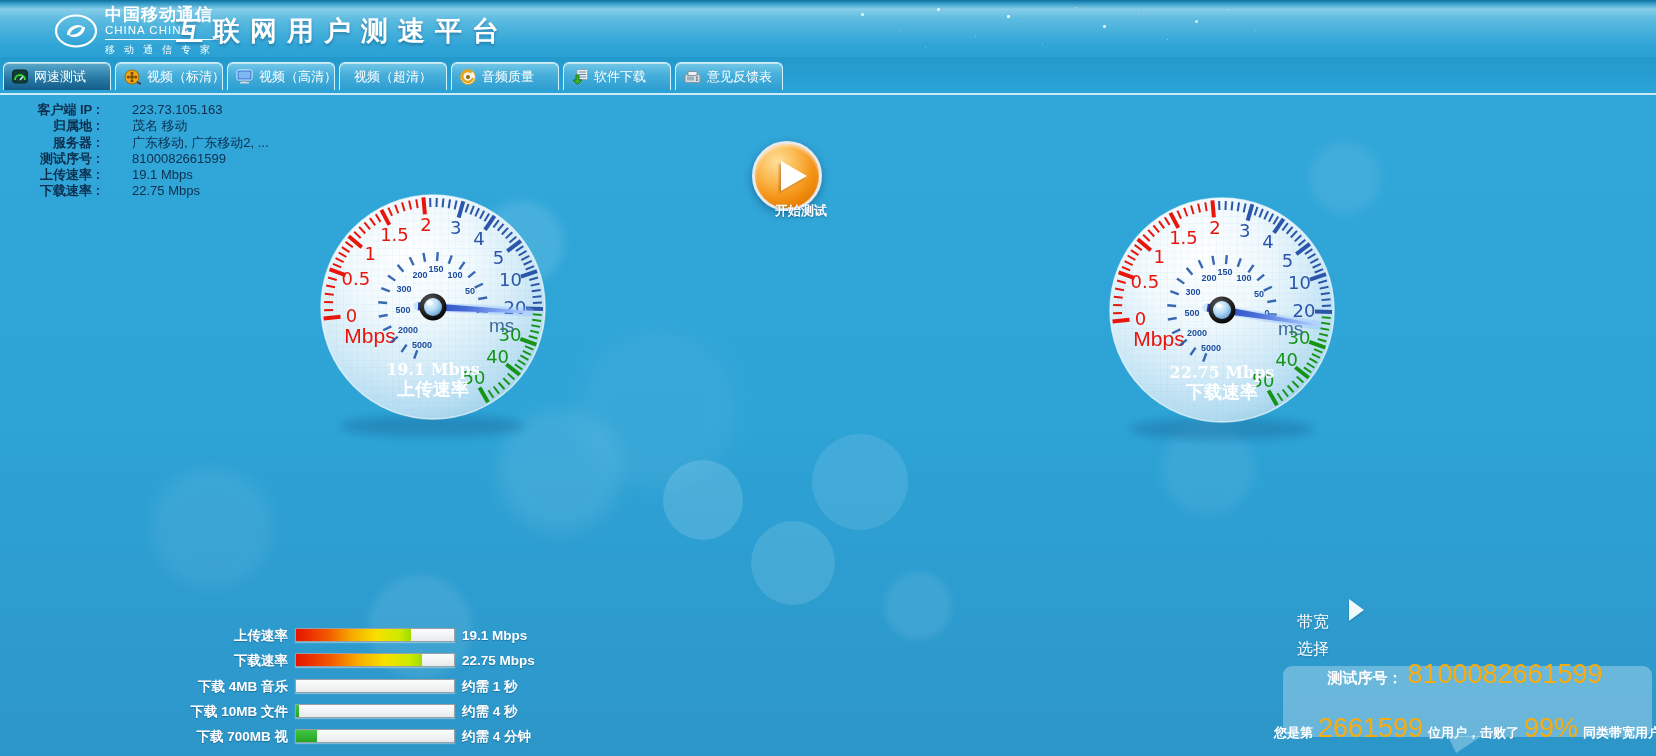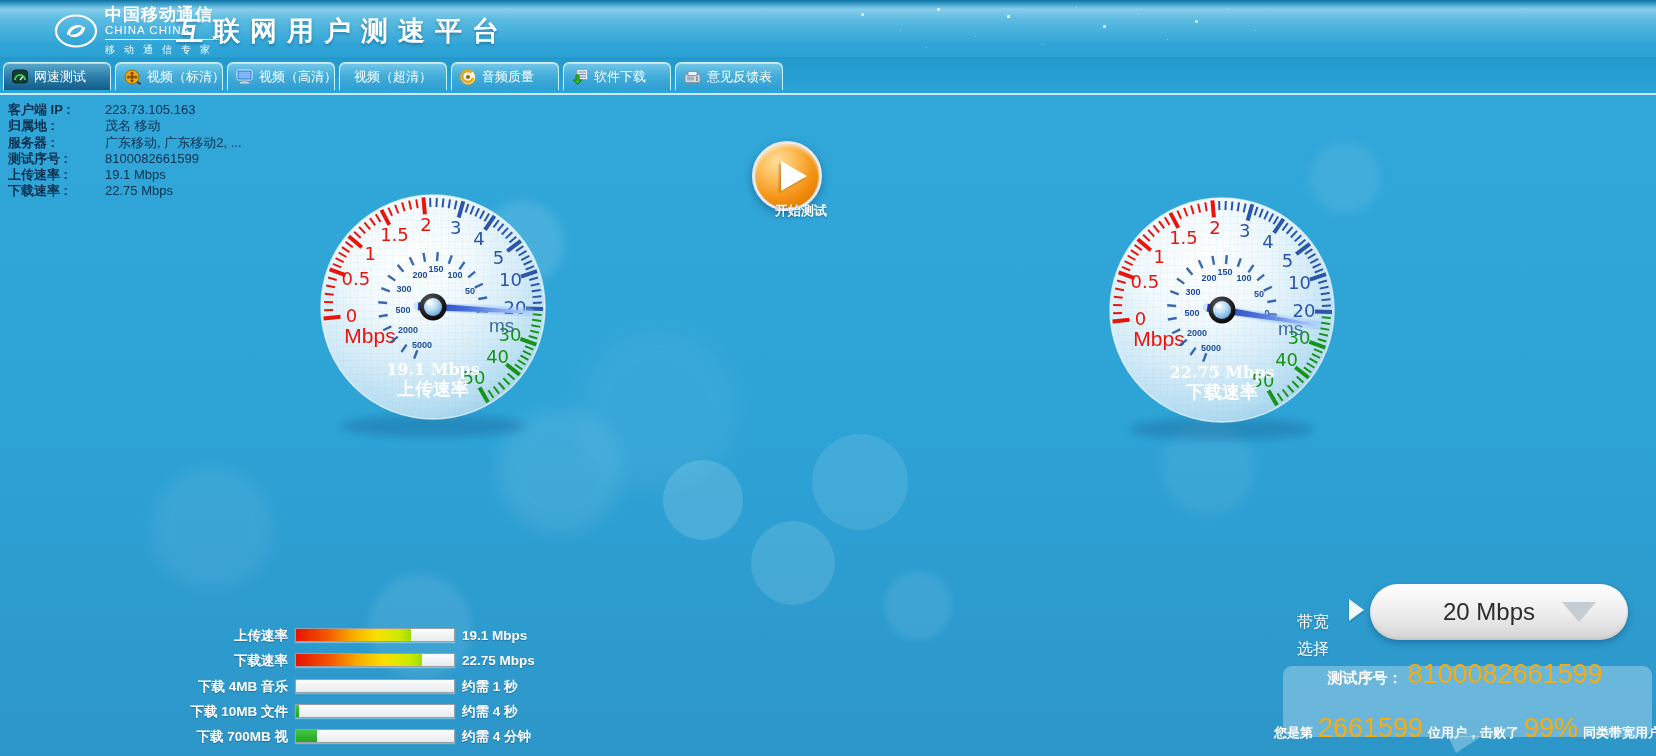--- a/index.html
+++ b/index.html
@@ -35,22 +35,22 @@
       border:1px solid #cfeff9;border-bottom:none;
       box-shadow:inset 0 1px 0 rgba(255,255,255,.55);
       display:flex;align-items:center;gap:6px;padding-left:8px;
       color:#fff;font-size:13px;font-weight:normal;cursor:pointer;white-space:nowrap;}
   .tab.active{background:linear-gradient(180deg,#5aa9cc 0%,#2a7aa6 55%,#135d8a 100%);}
   .tab.center{justify-content:center;padding-left:0;}
   .tab .ticon{display:inline-flex;flex:0 0 auto;}
   
   .info{position:absolute;left:8px;top:102px;color:#0c2f4e;font-size:13px;}
   .info-row{display:flex;line-height:16.3px;}
-  .info-label{width:92px;text-align:left;font-weight:bold;white-space:nowrap;}
-  .info-value{padding-left:5px;white-space:nowrap;}
+  .info-label{width:92px;text-align:right;font-weight:bold;white-space:nowrap;}
+  .info-value{padding-left:5px;white-space:nowrap;margin-left:27px;}
   
   .start-btn{position:absolute;left:752px;top:141px;width:70px;height:70px;border-radius:50%;
       background:radial-gradient(circle at 35% 28%,#ffdf9e 0%,#fbbc55 30%,#f49417 58%,#e57c02 80%,#d06c00 100%);
       border:3px solid #e9e9e9;cursor:pointer;
       box-shadow:0 3px 8px rgba(0,50,90,.4),inset 0 2px 3px rgba(255,255,255,.55);}
   .start-tri{position:absolute;left:26px;top:17px;width:0;height:0;
       border-left:26px solid #fff;border-top:15px solid transparent;border-bottom:15px solid transparent;
       filter:drop-shadow(-2px 2px 1px rgba(150,70,0,.45));}
   .start-label{position:absolute;left:747px;top:202px;width:80px;text-align:right;
       color:#fff;font-size:13px;font-weight:bold;text-shadow:0 1px 2px rgba(0,40,80,.4);}
@@ -609,24 +609,20 @@
         </div>
       <div class="bar-value">约需 4 分钟</div>
     </div>
   </div>
 
   <div class="bw-label">
     <div>带宽</div>
     <div>选择</div>
   </div>
   <div class="bw-arrow"></div>
-  <div class="bw-pill">
-    <span class="bw-pill-text">20 Mbps</span>
-    <span class="bw-chevron"></span>
-  </div>
 
   <div class="stats">
     <div class="stats-line">
       <span class="lbl">测试序号：</span>
       <span class="big orange">8100082661599</span>
     </div>
     <div class="stats-line">
       <span class="sm">您是第</span>
       <span class="big orange">2661599</span>
       <span class="sm">位用户，击败了</span>

